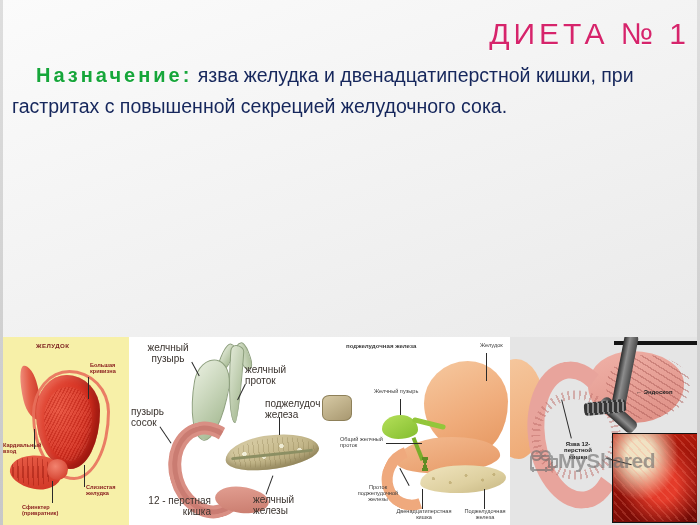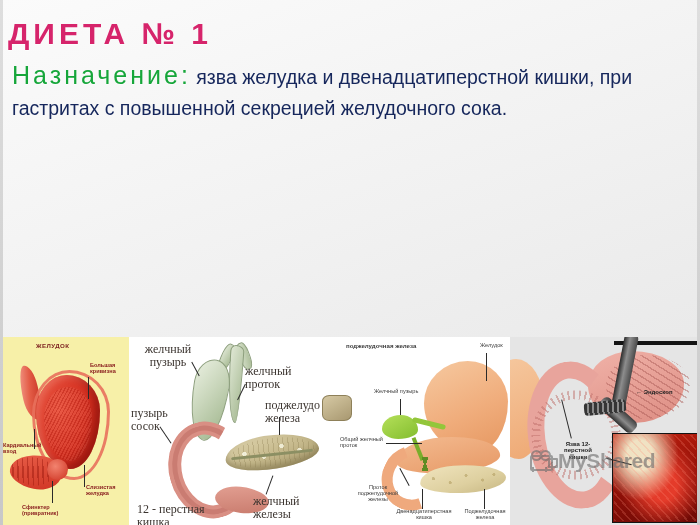--- a/index.html
+++ b/index.html
@@ -37,45 +37,46 @@
   
   .text-area {
     position: absolute;
     left: 0; top: 0;
     width: 700px;
     height: 337px;
     box-sizing: border-box;
     padding: 14px 10px 0 8px;
   }
   .slide-title {
-    text-align: left;
+    text-align: right;
     color: #d6246b;
-    font-weight: bold;
+    font-weight: normal;
     font-size: 30px;
     letter-spacing: 4px;
     line-height: 40px;
     margin: 0 0 6px 0;
     text-shadow: 0 1px 0 rgba(255,255,255,0.7);
     white-space: nowrap;
   }
   .para {
     color: #16275c;
     font-size: 19.5px;
     line-height: 30.5px;
     margin: 0;
     padding: 0 4px;
     text-align: left;
   }
   .para.block-cel { margin-top: 10px; }
   .lead {
     color: #16a63a;
-    font-weight: normal;
-    font-size: 25px;
+    font-weight: bold;
+    font-size: 20px;
     letter-spacing: 3px;
     text-shadow: 0 1px 0 rgba(255,255,255,0.6);
+    margin-left: 24px;
   }
   .lead.cel { letter-spacing: 2px; }
 
   
   .img-strip {
     position: absolute;
     left: 0;
     top: 337px;
     width: 700px;
     height: 188px;
@@ -156,21 +157,21 @@
   .pyl {
     position: absolute;
     left: 47px; top: 122px;
     width: 21px; height: 21px;
     background: radial-gradient(circle at 40% 35%, #f2836f, #cd3220);
     border-radius: 50%;
   }
 
   
   .p2 { width: 191px; background: #ffffff; }
-  .p2 .cap { font-size: 12px; color: #3a332e; font-family: Liberation Serif, serif; }
+  .p2 .cap { font-size: 10px; color: #3a332e; font-family: Liberation Sans, sans-serif; }
   .gallb {
     position: absolute;
     left: 62px; top: 22px;
     width: 34px; height: 80px;
     background: linear-gradient(120deg, #e9efe0 0%, #c9d6bb 45%, #9fb58c 100%);
     border-radius: 52% 48% 45% 55% / 30% 32% 68% 70%;
     transform: rotate(10deg);
     border: 1px solid #8d9f7d;
   }
   .bileduct {
@@ -549,21 +550,21 @@
       <div class="leader" style="left:66px; top:24px; width:1px; height:16px; transform:rotate(-28deg);"></div>
       <div class="cap" style="left:116px; top:28px;">желчный
 проток</div>
       <div class="leader" style="left:112px; top:46px; width:1px; height:18px; transform:rotate(26deg);"></div>
       <div class="cap" style="left:136px; top:62px;">поджелудочной
 железа</div>
       <div class="leader" style="left:150px; top:80px; width:1px; height:18px;"></div>
       <div class="cap" style="left:2px; top:70px;">пузырь
 сосок</div>
       <div class="leader" style="left:36px; top:88px; width:1px; height:20px; transform:rotate(-34deg);"></div>
-      <div class="cap" style="left:8px; top:166px; text-align:left; width:74px;">12 - перстная
+      <div class="cap" style="left:8px; top:159px; text-align:right; width:74px;">12 - перстная
 кишка</div>
       <div class="cap" style="left:124px; top:158px;">желчный железы</div>
       <div class="leader" style="left:140px; top:138px; width:1px; height:20px; transform:rotate(20deg);"></div>
     </div>
 
     <div class="panel p3">
       <div class="p3-chunk"></div>
       <div class="p3-stomach"></div>
       <div class="p3-antrum"></div>
       <div class="p3-duo"></div>

